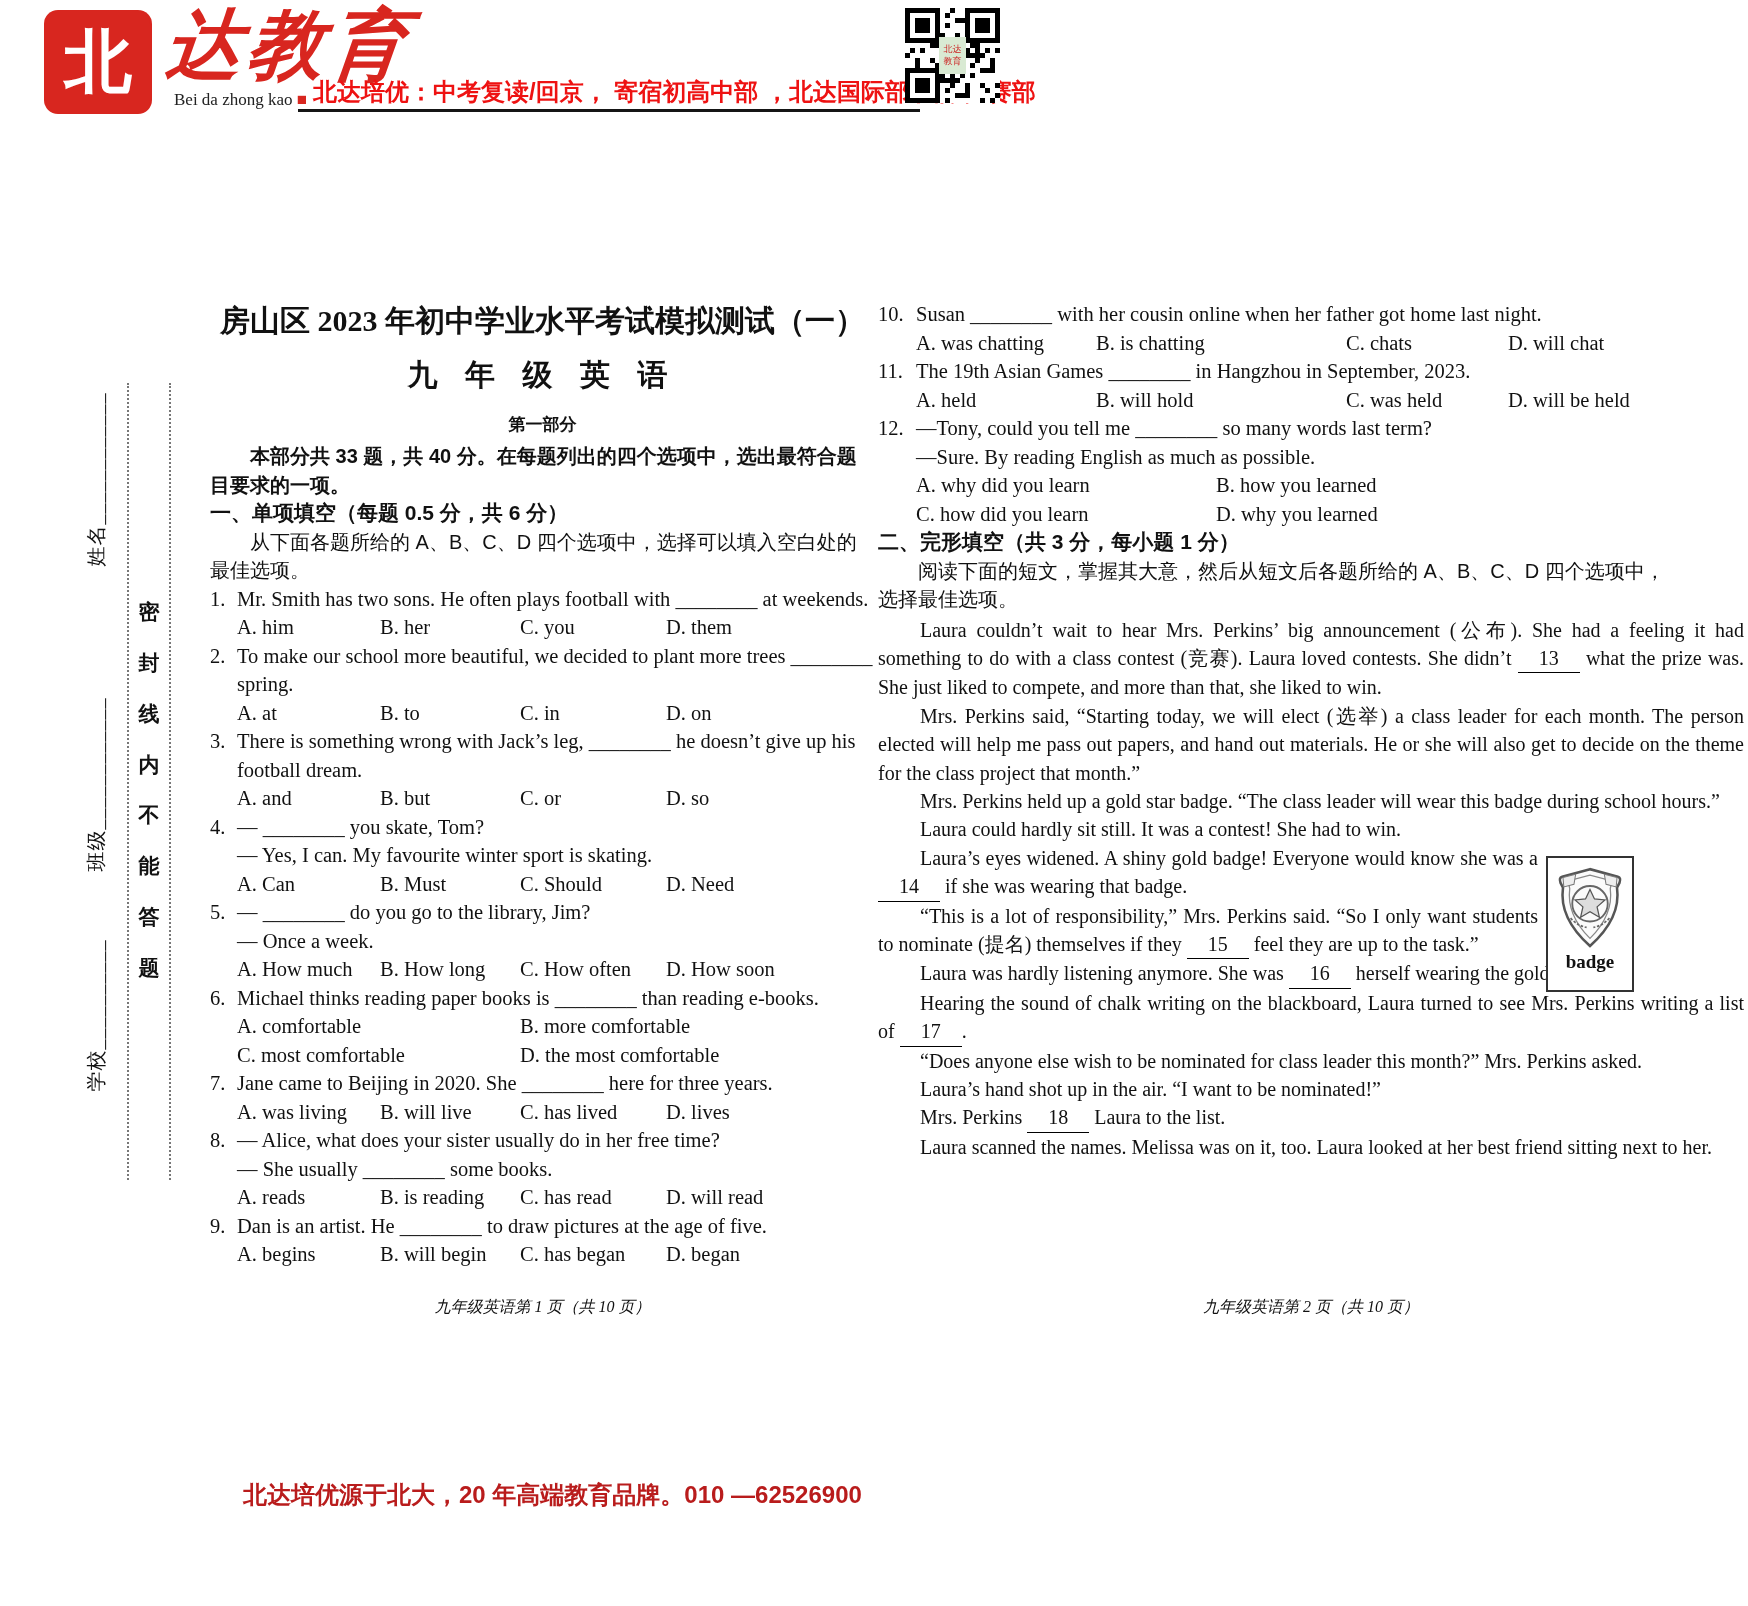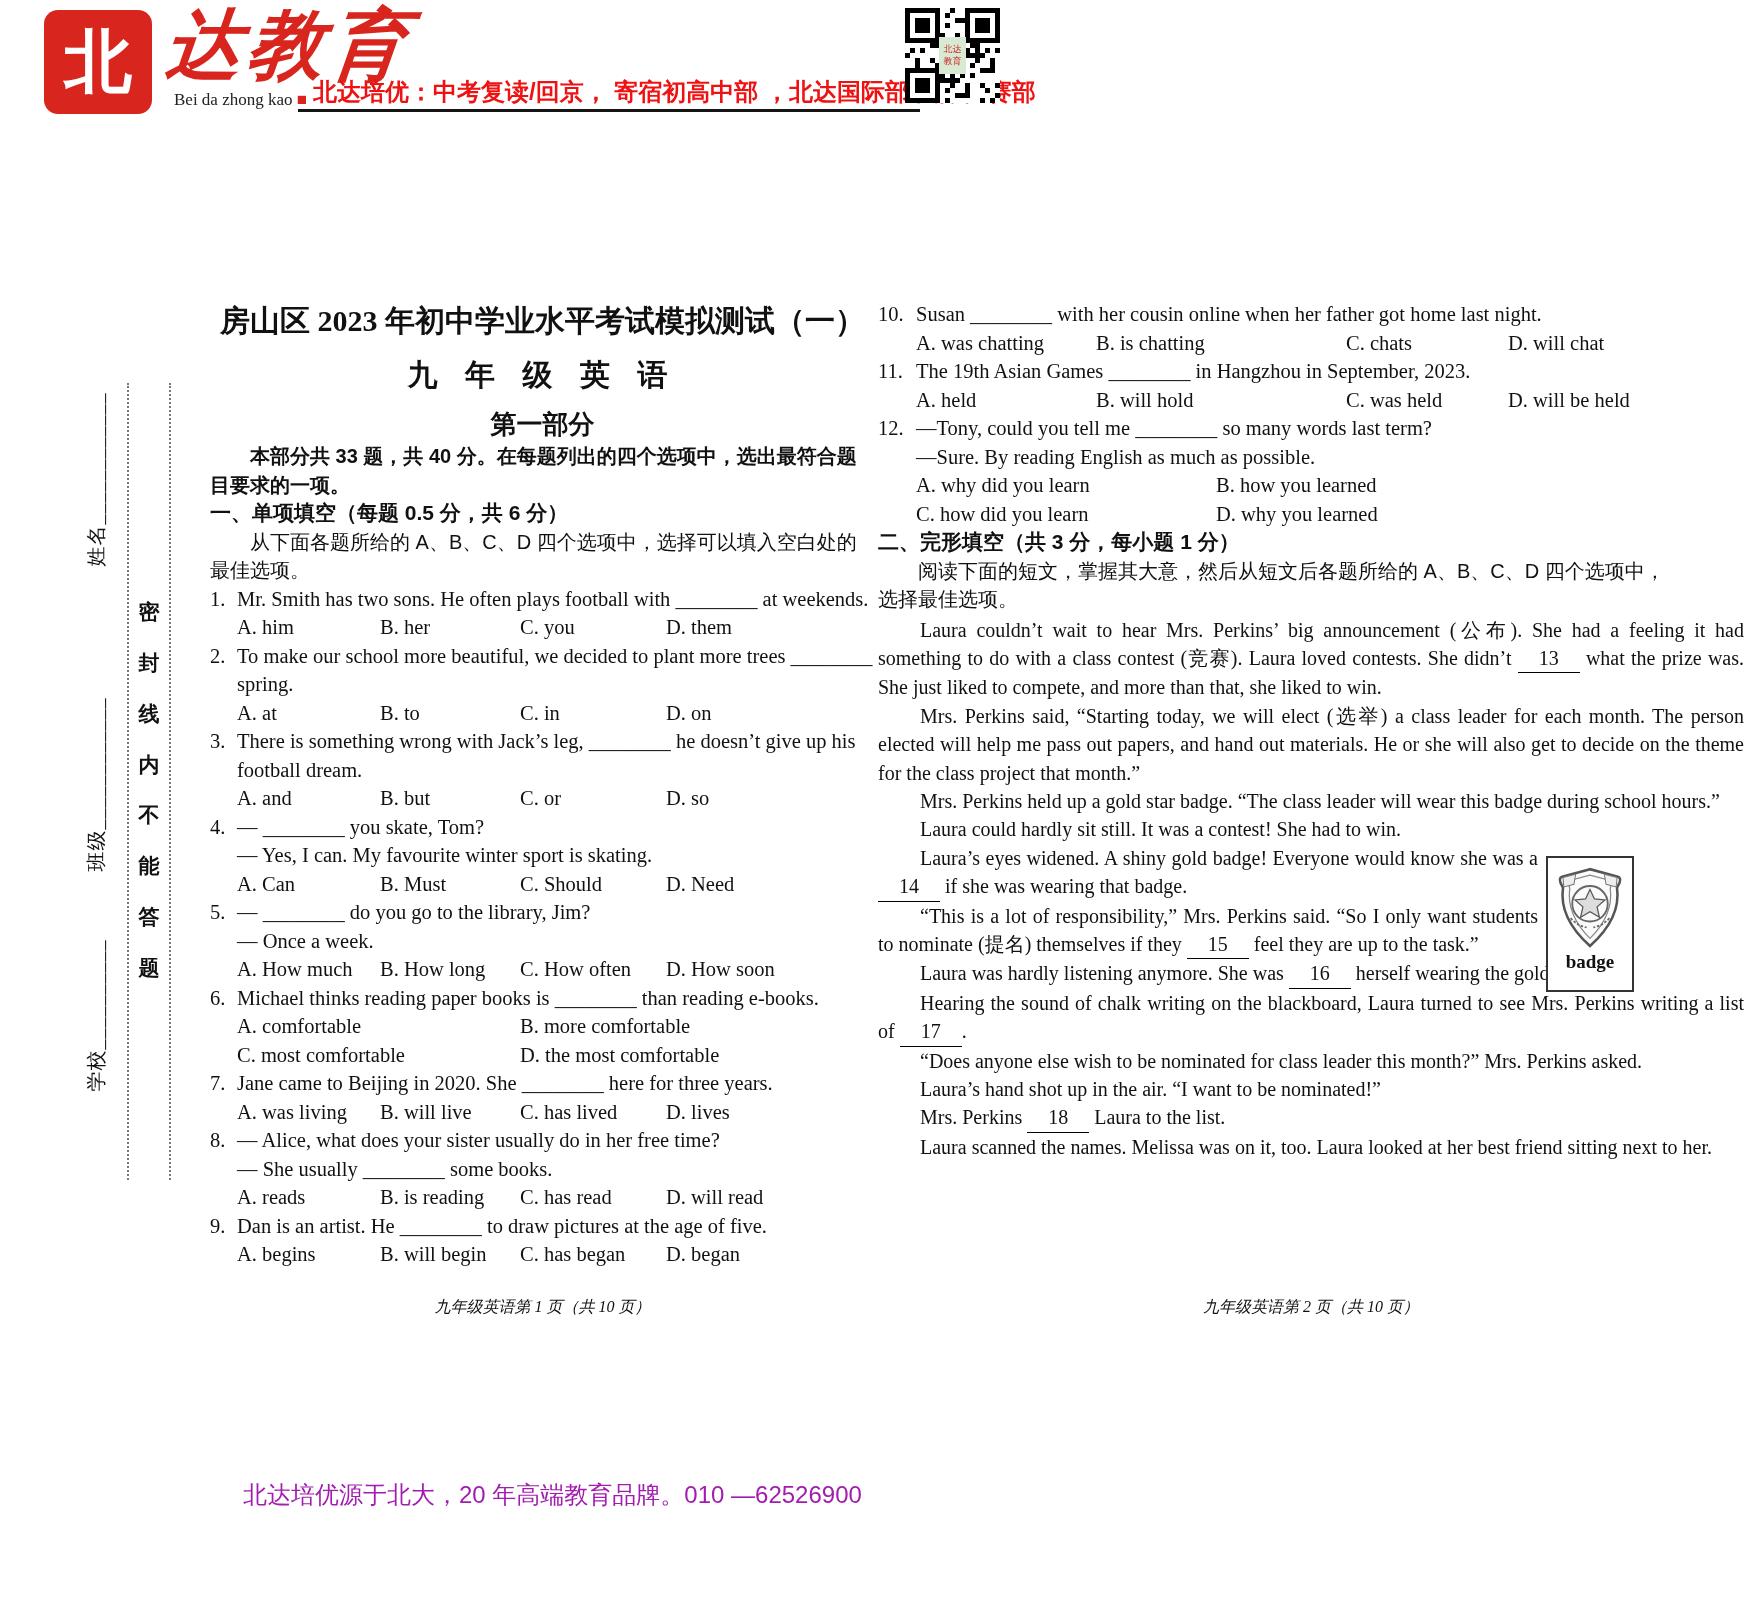--- a/index.html
+++ b/index.html
@@ -49,21 +49,21 @@
 
   
   .page-col{position:absolute;top:300px;}
   #p1{left:210px;width:665px;}
   #p2{left:878px;width:866px;}
 
   .doc-title{font-size:30px;font-weight:bold;text-align:center;margin:0;line-height:42px;}
   .doc-subtitle{font-size:30px;font-weight:bold;text-align:center;margin:12px 0 0 0;line-height:42px;letter-spacing:10px;}
   .notice{margin-top:30px;font-size:21px;line-height:28.5px;}
   .notice .ind{text-indent:2em;}
-  .part-title{font-size:26px;font-weight:bold;text-align:center;margin-top:12px;line-height:34px;}
+  .part-title{font-size:17px;font-weight:bold;text-align:center;margin-top:12px;line-height:34px;}
   .part-desc{font-size:20px;line-height:28.5px;text-indent:2em;font-weight:600;}
   .sec-title{font-size:21px;font-weight:bold;line-height:28.5px;}
   .sec-desc{font-size:20px;line-height:28.5px;text-indent:2em;}
 
   .q-line{display:flex;line-height:28.5px;font-size:20.5px;}
   .q-num{flex:0 0 27px;}
   #p2 .q-num{flex:0 0 38px;}
   .q-text{flex:1;}
   .q-opts{display:grid;line-height:28.5px;font-size:20.5px;}
   #p1 .q-opts.cols4{padding-left:27px;grid-template-columns:143px 140px 146px auto;}
@@ -80,21 +80,21 @@
     position:absolute;left:668px;top:556px;width:88px;height:136px;border:2px solid #333;
     box-sizing:border-box;display:flex;flex-direction:column;align-items:center;padding-top:7px;background:#fff;
   }
   .badge-caption{font-weight:bold;font-size:19px;line-height:20px;margin-top:1px;}
 
   .page-footer{position:absolute;top:1297px;font-style:italic;font-size:16px;text-align:center;}
   #f1{left:210px;width:665px;}
   #f2{left:878px;width:866px;}
 
   .bottom-slogan{
-    position:absolute;left:243px;top:1479px;font-size:24px;font-weight:normal;color:#a21caf;
+    position:absolute;left:243px;top:1479px;font-size:24px;font-weight:bold;color:#b91c1c;
     font-family:"Liberation Sans",sans-serif;white-space:nowrap;
   }
 </style>
 </head>
 <body>
 
 <div class="seal">
   <span>北</span>
 </div>
 <div class="brand-script">达教育</div>

